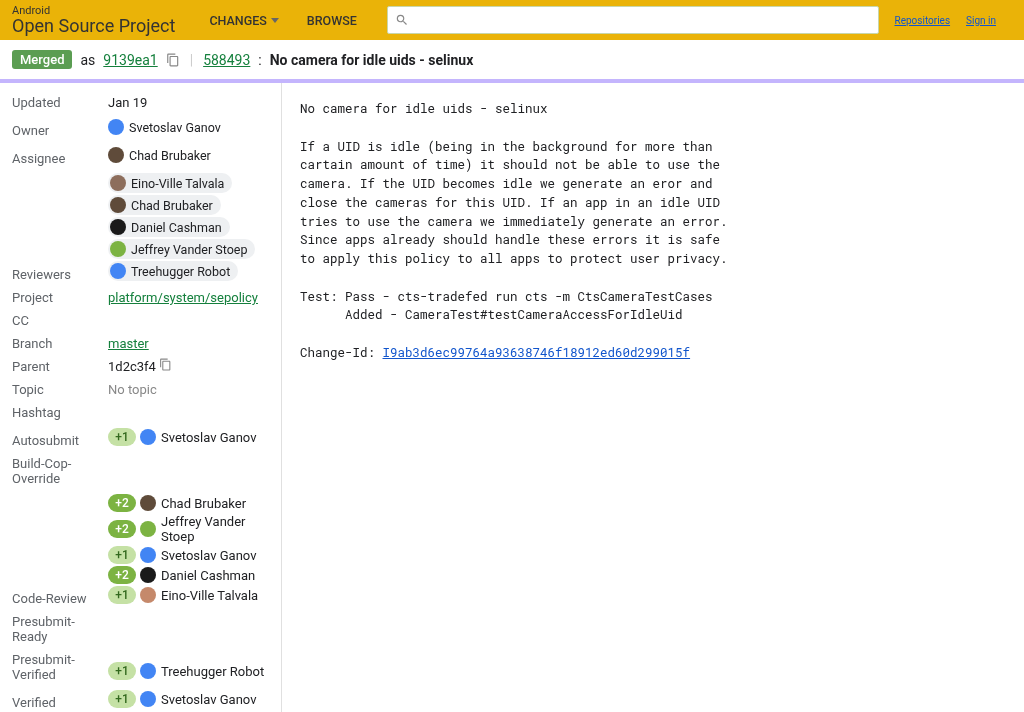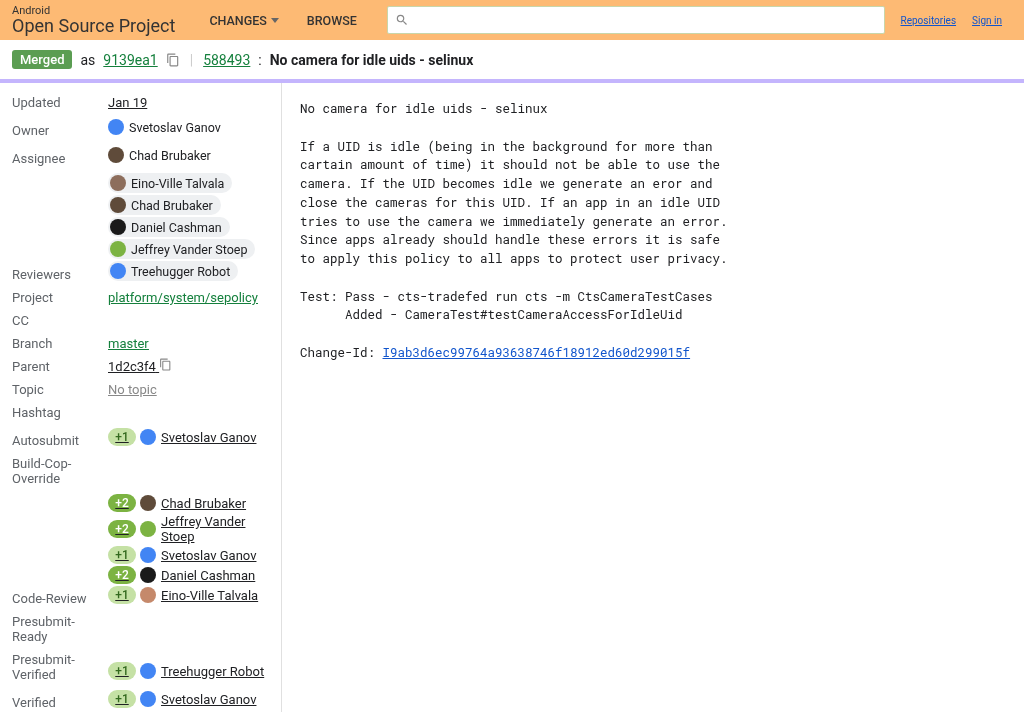--- a/index.html
+++ b/index.html
@@ -1,38 +1,38 @@
 <!DOCTYPE html>
 <html><head>
 <meta charset="utf-8">
 <style>
 * { box-sizing: border-box; margin: 0; padding: 0; }
 body { font-family: Roboto, Arial, sans-serif; font-size: 13px; color: #202124; background: #fff; }
-.header { background: #fdba74; display: flex; align-items: center; padding: 4px 22px 4px 12px; height: 40px; }
+.header { background: #eab308; display: flex; align-items: center; padding: 4px 28px 4px 12px; height: 40px; }
 .logo-block { margin-right: 20px; }
 .logo-small { font-size: 11px; color: #333; line-height: 1; }
 .logo-big { font-size: 18px; color: #333; font-weight: 400; line-height: 1.1; }
 .nav-tabs { display: flex; gap: 0; }
 .nav-tab { padding: 8px 14px; font-size: 12.5px; font-weight: 500; color: #333; cursor: pointer; display: flex; align-items: center; gap: 4px; }
 .nav-tab .caret { width: 0; height: 0; border-left: 4px solid transparent; border-right: 4px solid transparent; border-top: 5px solid #666; }
 .search-wrap { flex: 1; margin: 0 16px; position: relative; }
 .search-wrap svg { position: absolute; left: 8px; top: 50%; transform: translateY(-50%); }
 .search-input { width: 100%; height: 28px; padding: 4px 8px 4px 28px; border: 1px solid #c8d6aa; border-radius: 2px; background: #fff; font-size: 13px; }
 .hdr-links { display: flex; gap: 16px; }
 .hdr-links a { color: #1155cc; text-decoration: underline; font-size: 10px; cursor: pointer; }
 .subheader { padding: 10px 12px; border-bottom: 4px solid #c4b5fd; display: flex; align-items: center; gap: 8px; font-size: 14px; }
 .badge-merged { background: #5b9d52; color: #fff; padding: 2px 8px; border-radius: 3px; font-size: 13px; font-weight: 500; }
 .link { color: #15803d; text-decoration: underline; cursor: pointer; }
 .copy-icon { cursor: pointer; display: inline-flex; }
 .sep { color: #ccc; margin: 0 2px; }
 .main { display: flex; }
 .left-col { width: 282px; border-right: 1px solid #e0e0e0; padding: 10px 12px; font-size: 13px; }
 .meta-row { display: flex; margin-bottom: 6px; align-items: flex-end; }
 .meta-label { width: 96px; color: #5f6368; flex-shrink: 0; padding-top: 2px; }
-.meta-val { flex: 1; text-decoration: underline; }
+.meta-val { flex: 1; }
 .chip { display: inline-flex; align-items: center; background: #eef0f2; border-radius: 10px; padding: 2px 8px 2px 2px; margin: 1px 0; font-size: 12.5px; }
 .chip.plain { background: transparent; padding-left: 0; }
 .avatar { width: 16px; height: 16px; border-radius: 50%; margin-right: 5px; display: inline-block; flex-shrink: 0; }
 .av1 { background: #4285f4; } .av2 { background: #5f4b3a; } .av3 { background: #8d6e5c; }
 .av4 { background: #1a1a1a; } .av5 { background: #7cb342; } .av6 { background: #4285f4; }
 .av7 { background: #c5896b; }
 .vote-chip { display: inline-flex; align-items: center; justify-content: center; min-width: 28px; height: 18px; border-radius: 9px; font-size: 12px; font-weight: 500; margin-right: 4px; }
 .vote-2 { background: #7cb342; color: #fff; }
 .vote-1 { background: #c5e1a5; color: #33691e; }
 .vote-row { display: flex; align-items: center; margin: 2px 0; }

